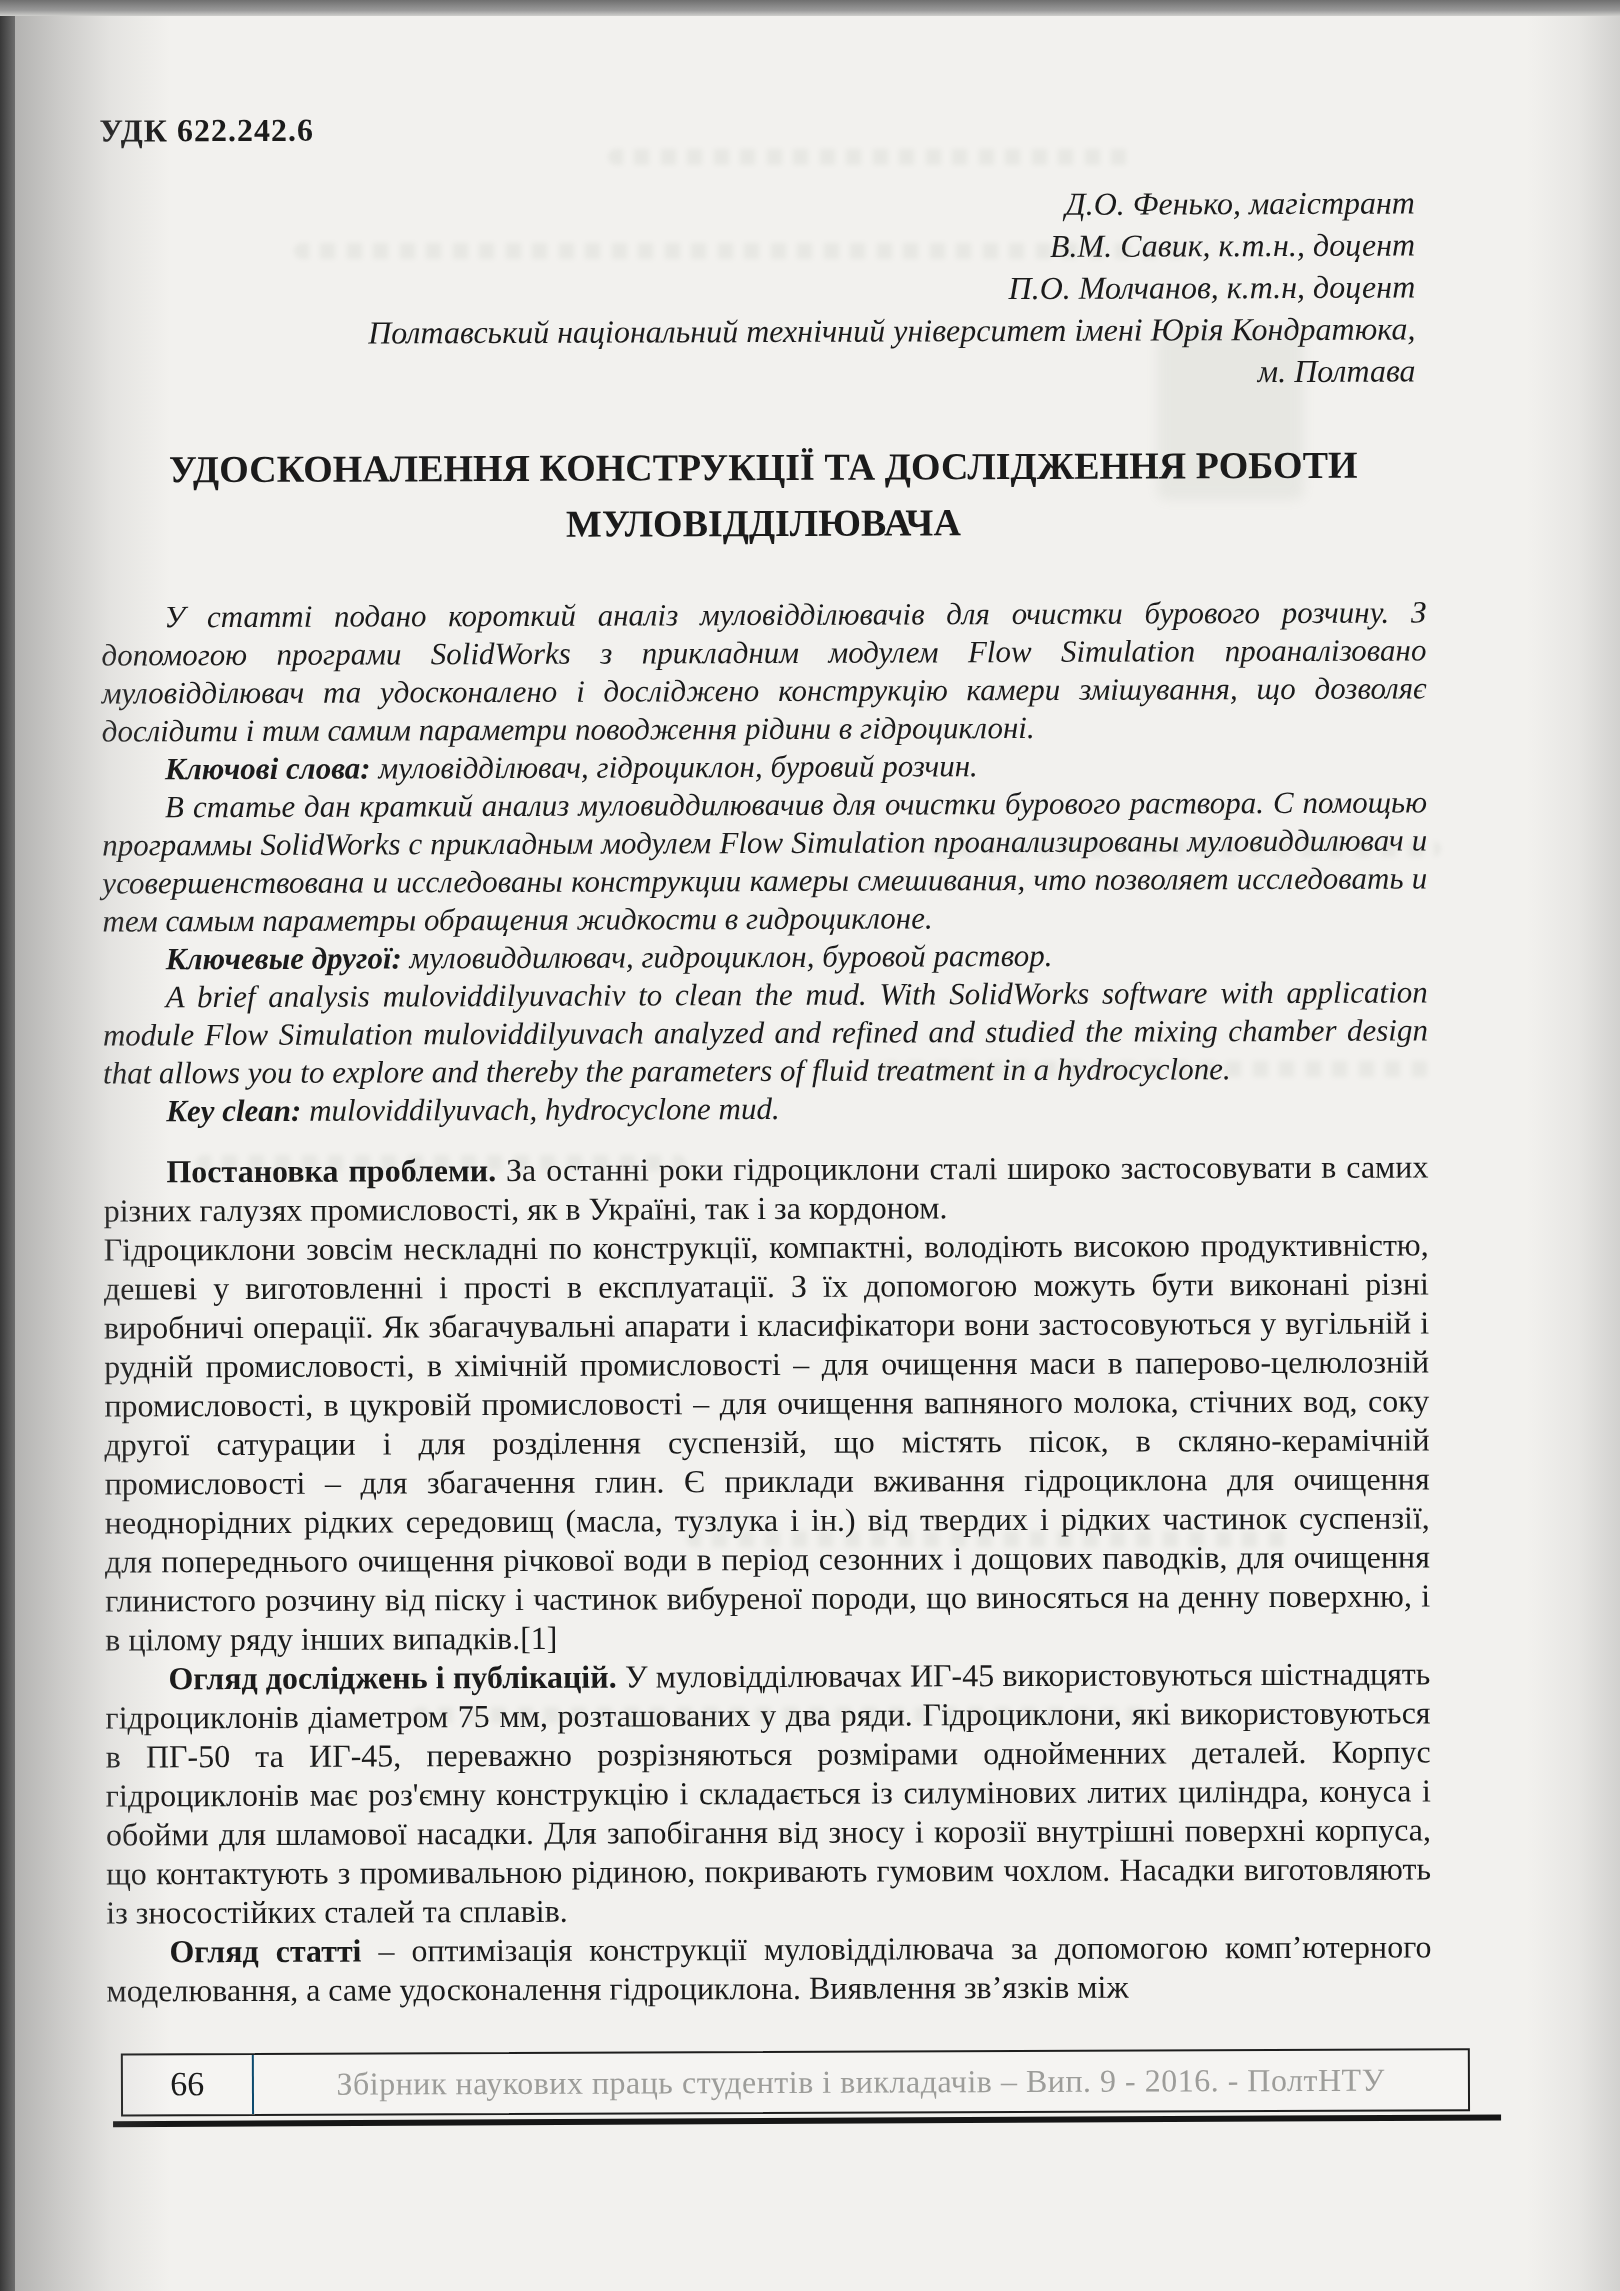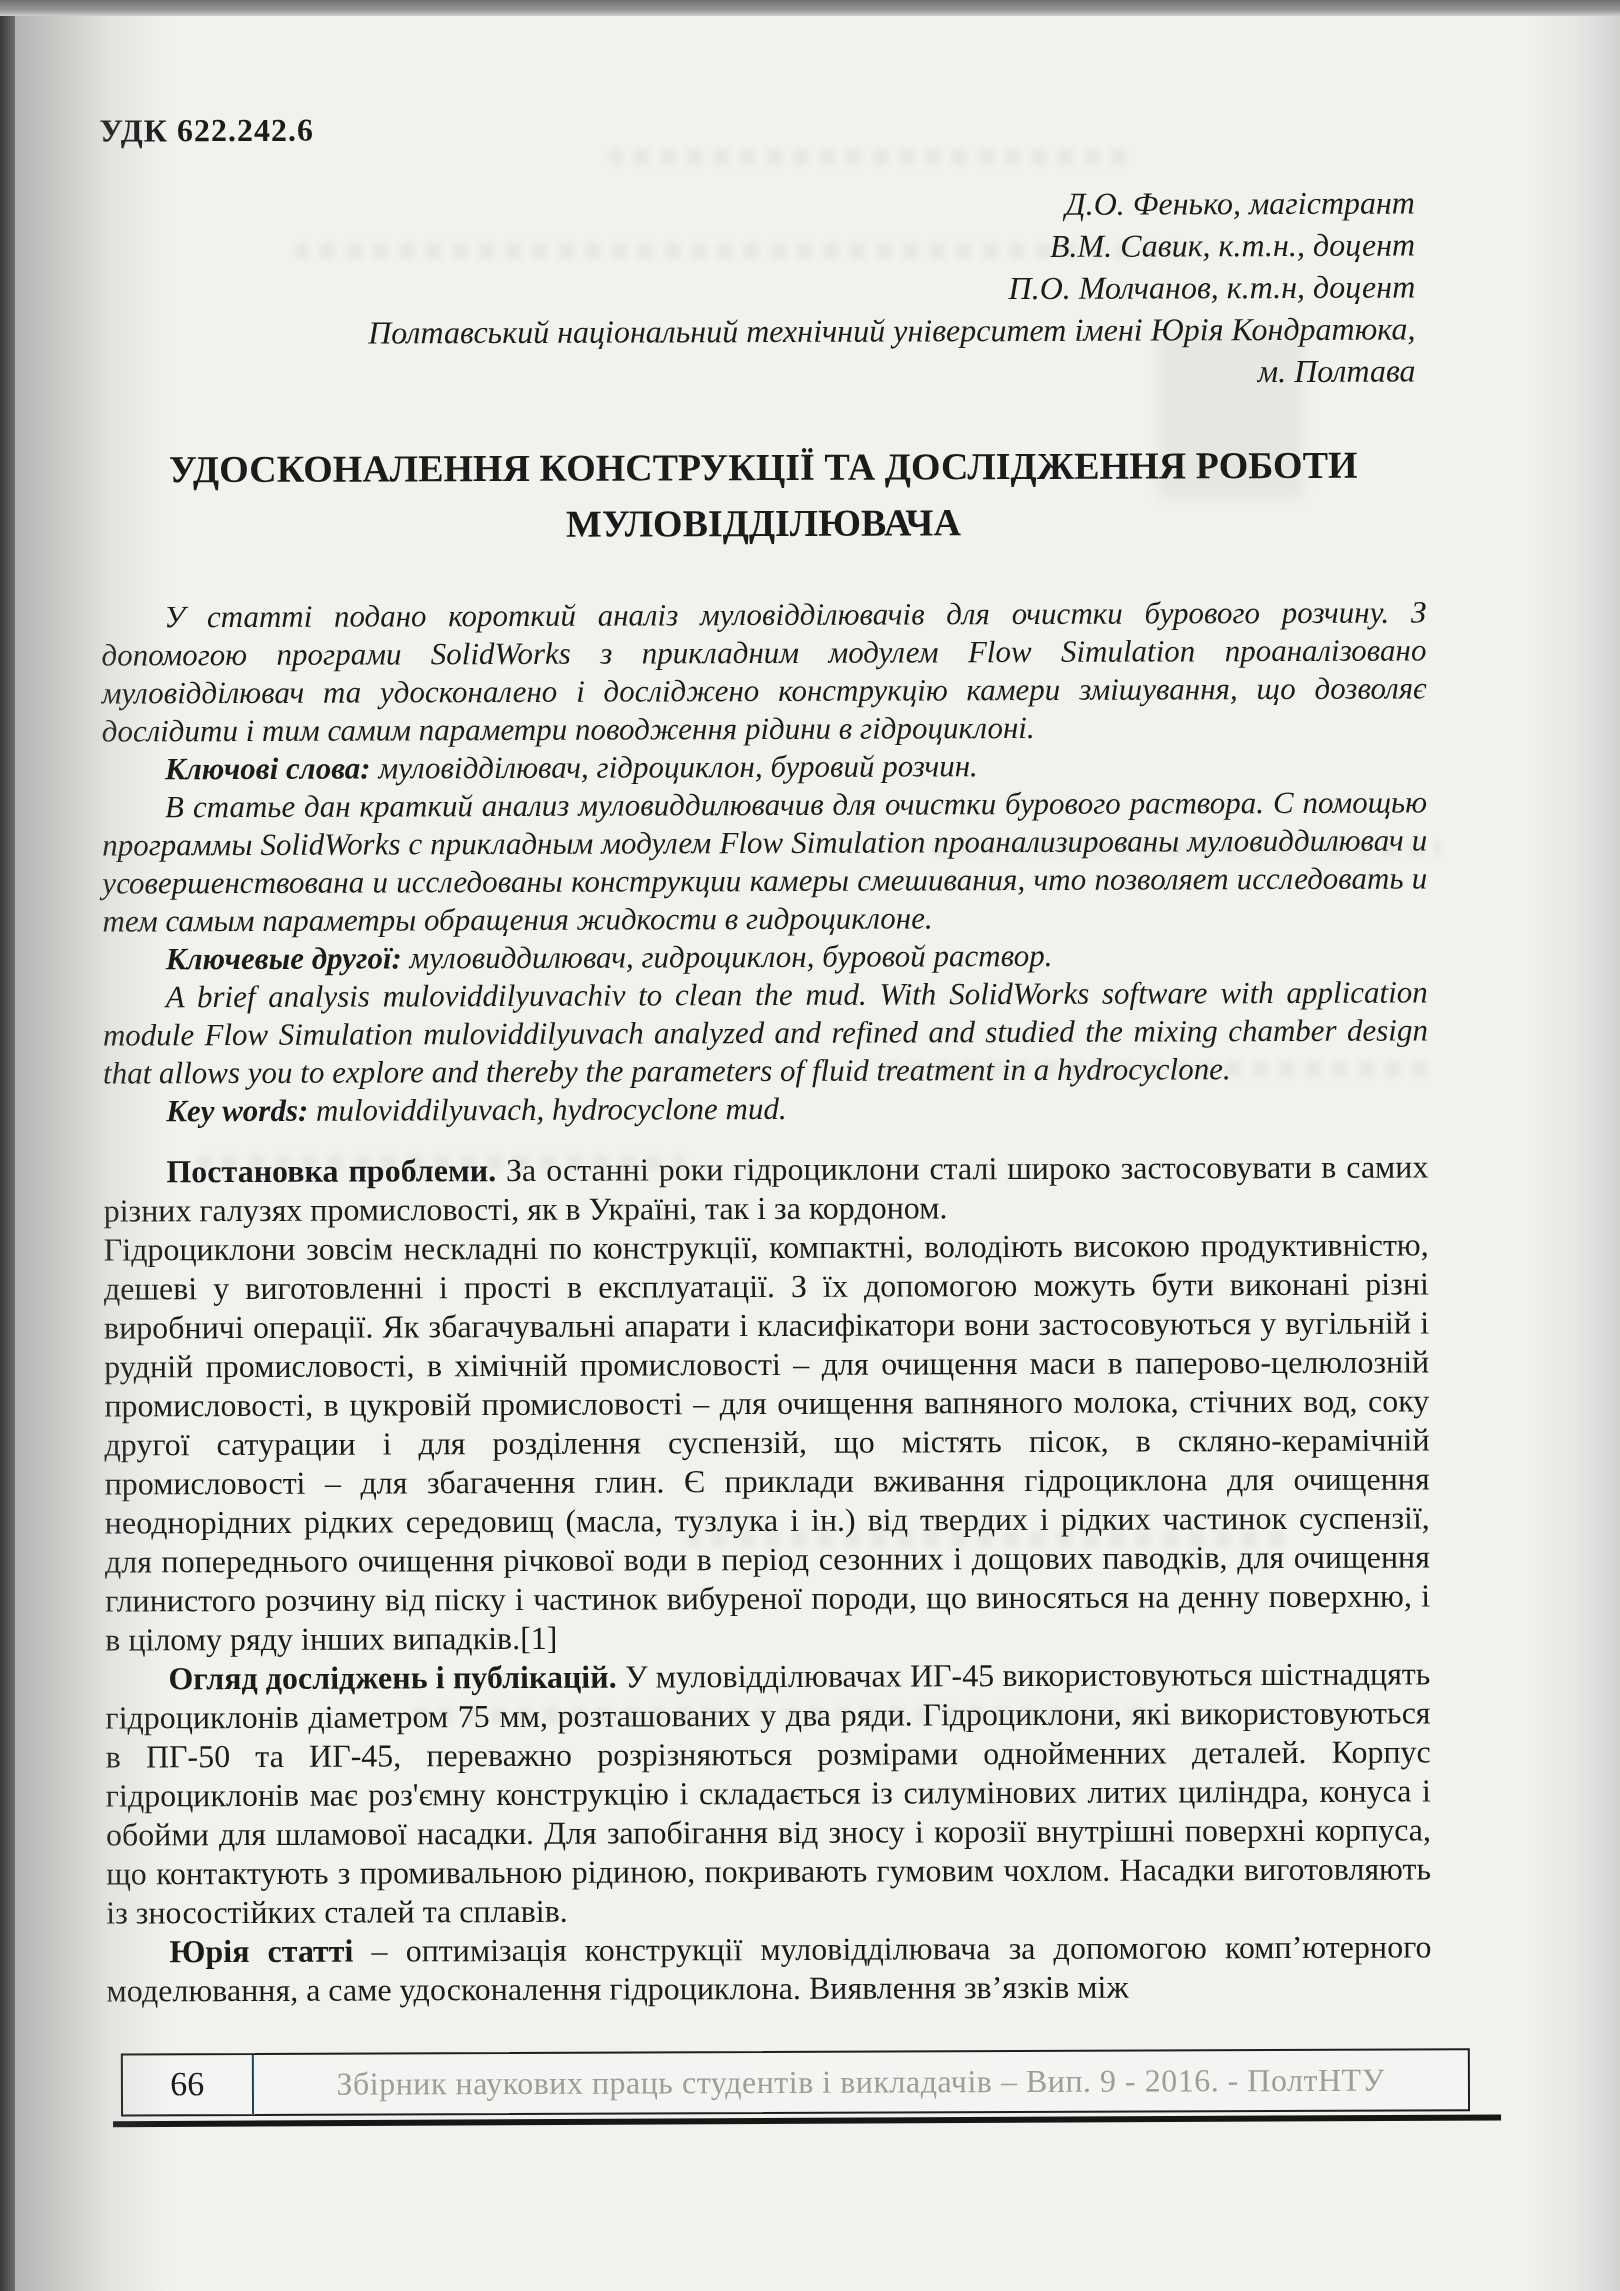--- a/index.html
+++ b/index.html
@@ -88,28 +88,28 @@
       <span>УДОСКОНАЛЕННЯ КОНСТРУКЦІЇ ТА ДОСЛІДЖЕННЯ РОБОТИ</span>
       <span>МУЛОВІДДІЛЮВАЧА</span>
     </h1>
 
     <div class="abstracts">
       <p>У статті подано короткий аналіз муловідділювачів для очистки бурового розчину. З допомогою програми SolidWorks  з прикладним модулем  Flow Simulation проаналізовано муловідділювач та удосконалено і досліджено  конструкцію камери змішування, що дозволяє дослідити і тим самим параметри поводження рідини в гідроциклоні.</p>
       <p class="kw"><b>Ключові слова:</b><span> муловідділювач, гідроциклон, буровий розчин.</span></p>
       <p>В статье дан краткий анализ муловиддилювачив для очистки бурового раствора. С помощью программы SolidWorks с прикладным модулем Flow Simulation проанализированы муловиддилювач и усовершенствована и исследованы конструкции камеры смешивания, что позволяет исследовать и тем самым параметры обращения жидкости в гидроциклоне.</p>
       <p class="kw"><b>Ключевые другої:</b><span> муловиддилювач, гидроциклон, буровой раствор.</span></p>
       <p>A brief analysis muloviddilyuvachiv to clean the mud. With SolidWorks software with application module Flow Simulation muloviddilyuvach analyzed and refined and studied the mixing chamber design that allows you to explore and thereby the parameters of fluid treatment in a hydrocyclone.</p>
-      <p class="kw"><b>Key words:</b><span> muloviddilyuvach, hydrocyclone mud.</span></p>
+      <p class="kw"><b>Key clean:</b><span> muloviddilyuvach, hydrocyclone mud.</span></p>
     </div>
 
     <div class="bodytext">
       <p><b>Постановка проблеми.</b><span> За останні роки гідроциклони сталі широко застосовувати в самих різних галузях промисловості, як в Україні, так і за кордоном.</span></p>
       <p class="noindent"><b></b><span>Гідроциклони зовсім нескладні по конструкції, компактні, володіють високою продуктивністю, дешеві у виготовленні і прості в експлуатації. З їх допомогою можуть бути виконані різні виробничі операції. Як збагачувальні апарати і класифікатори вони застосовуються у вугільній і рудній промисловості, в хімічній промисловості – для очищення маси в паперово-целюлозній промисловості, в цукровій промисловості – для очищення вапняного молока, стічних вод, соку другої сатурации і для розділення суспензій, що містять пісок, в скляно-керамічній промисловості – для збагачення глин. Є приклади вживання гідроциклона для очищення неоднорідних рідких середовищ (масла, тузлука і ін.) від твердих і рідких частинок суспензії, для попереднього очищення річкової води в період сезонних і дощових паводків, для очищення глинистого розчину від піску і частинок вибуреної породи, що виносяться на денну поверхню, і в цілому ряду інших випадків.[1]</span></p>
       <p><b>Огляд досліджень і публікацій.</b><span> У муловідділювачах ИГ-45 використовуються шістнадцять гідроциклонів діаметром 75 мм, розташованих у два ряди. Гідроциклони, які використовуються в ПГ-50 та ИГ-45, переважно розрізняються розмірами однойменних деталей. Корпус гідроциклонів має роз'ємну конструкцію і складається із силумінових литих циліндра, конуса і обойми для шламової насадки. Для запобігання від зносу і корозії внутрішні поверхні корпуса, що контактують з промивальною рідиною, покривають гумовим чохлом. Насадки виготовляють із зносостійких сталей та сплавів.</span></p>
-      <p><b>Юрія статті</b><span> – оптимізація конструкції муловідділювача за допомогою комп’ютерного моделювання, а саме удосконалення гідроциклона. Виявлення зв’язків між</span></p>
+      <p><b>Огляд статті</b><span> – оптимізація конструкції муловідділювача за допомогою комп’ютерного моделювання, а саме удосконалення гідроциклона. Виявлення зв’язків між</span></p>
     </div>
 
     <div class="footer">
       <div class="footer-num">66</div>
       <div class="footer-title">Збірник наукових праць студентів і викладачів – Вип. 9 - 2016. - ПолтНТУ</div>
       <div class="footer-underline"></div>
     </div>
 
   </div>
 </div>

